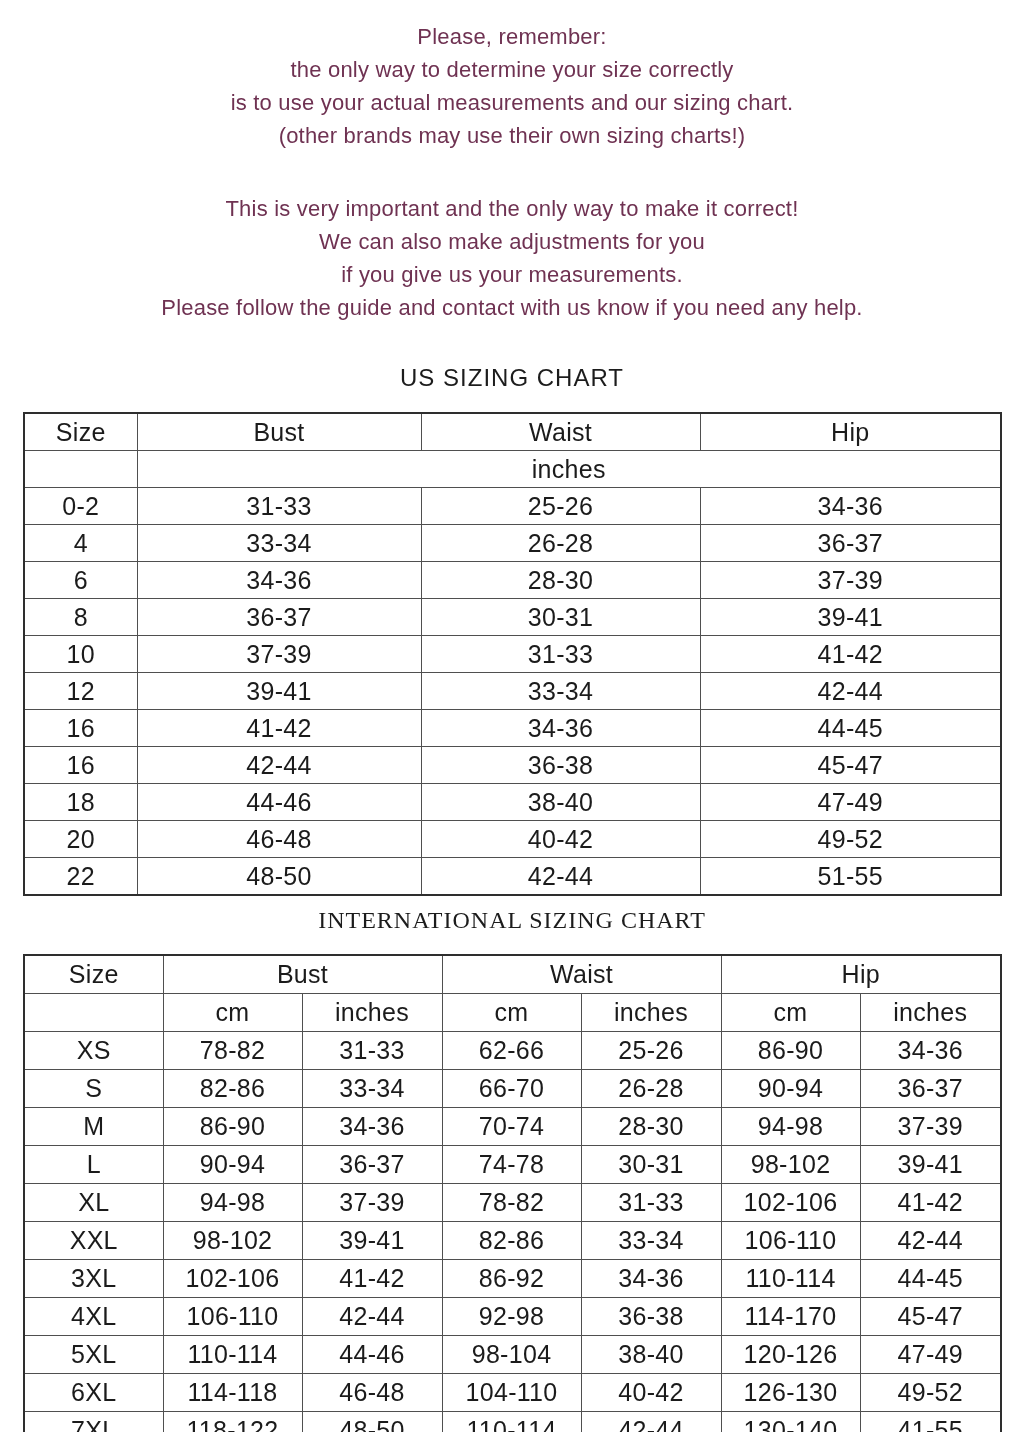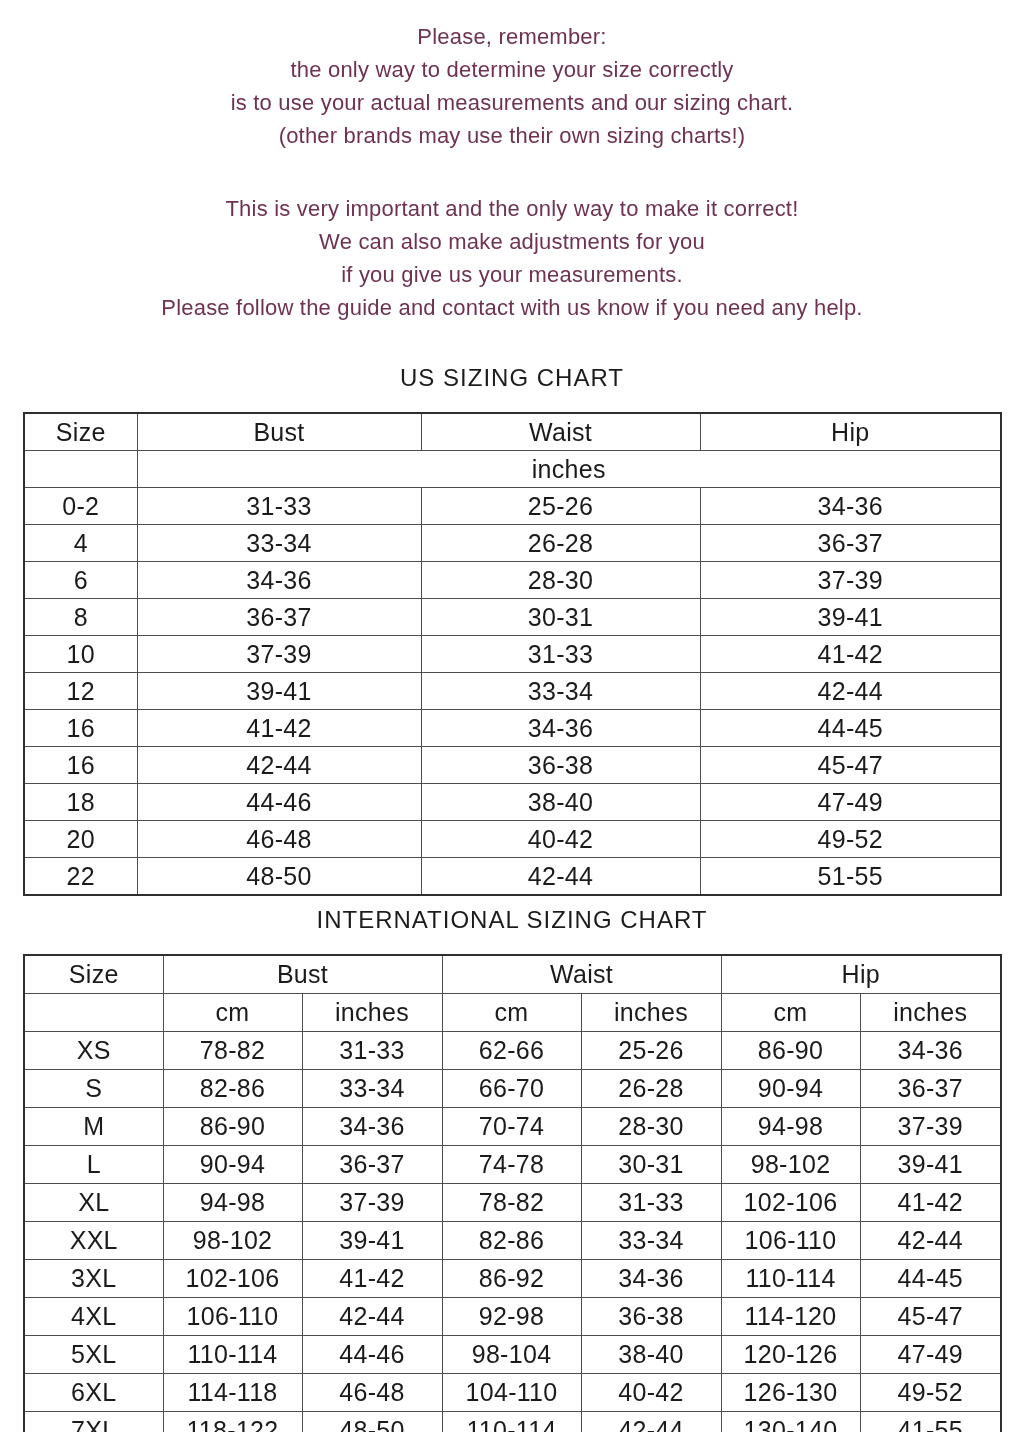--- a/index.html
+++ b/index.html
@@ -36,20 +36,21 @@
   .chart-title {
     text-align: center;
     font-size: 24px;
     line-height: 26px;
     color: #1c1c1c;
     letter-spacing: 1px;
     margin-top: 41px;
   }
   .chart-title.intl {
     margin-top: 11px;
+    font-family: Liberation Serif, serif;
   }
   
   table.sizing-table {
     border-collapse: collapse;
     table-layout: fixed;
     margin-left: 23px;
     width: 977px;
     margin-top: 21px;
     border: 2px solid #2e2e2e;
   }
@@ -275,21 +276,21 @@
           <td>34-36</td>
           <td>110-114</td>
           <td>44-45</td>
         </tr>
         <tr>
           <td>4XL</td>
           <td>106-110</td>
           <td>42-44</td>
           <td>92-98</td>
           <td>36-38</td>
-          <td>114-120</td>
+          <td>114-170</td>
           <td>45-47</td>
         </tr>
         <tr>
           <td>5XL</td>
           <td>110-114</td>
           <td>44-46</td>
           <td>98-104</td>
           <td>38-40</td>
           <td>120-126</td>
           <td>47-49</td>

